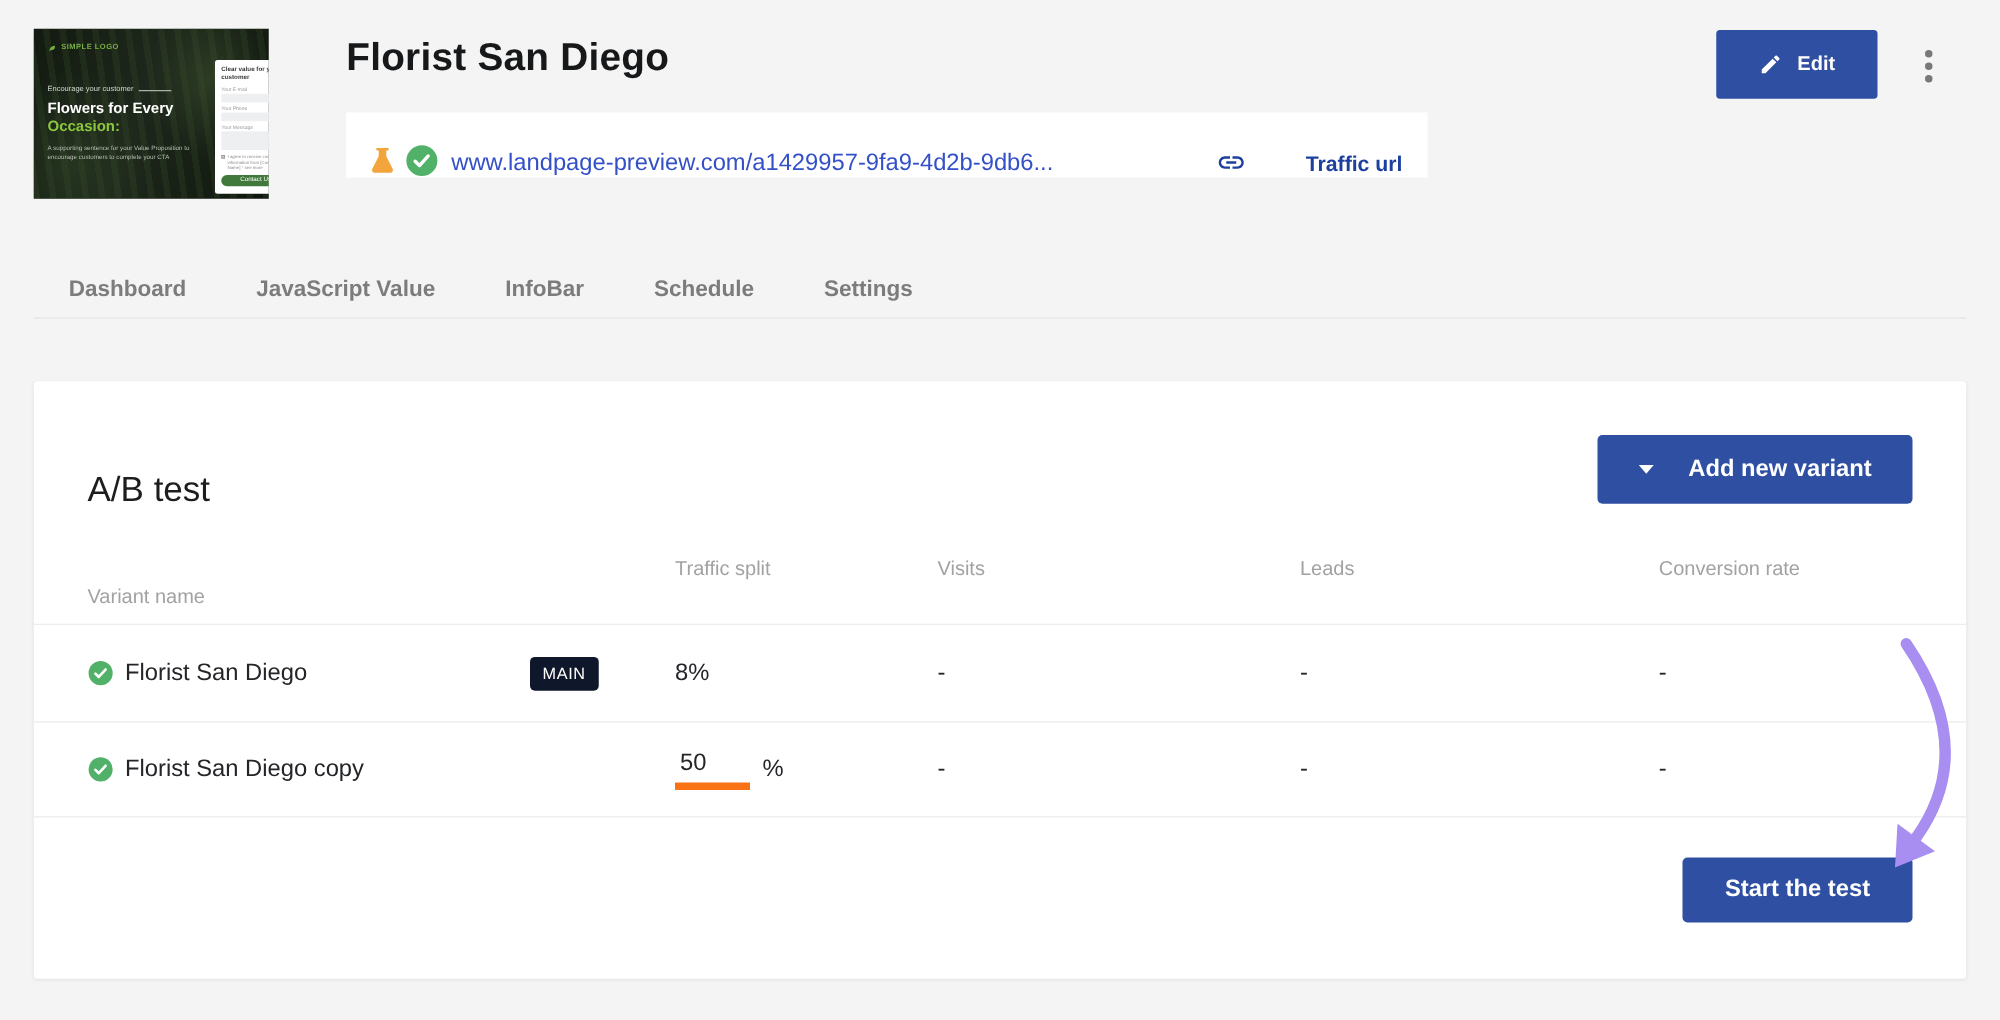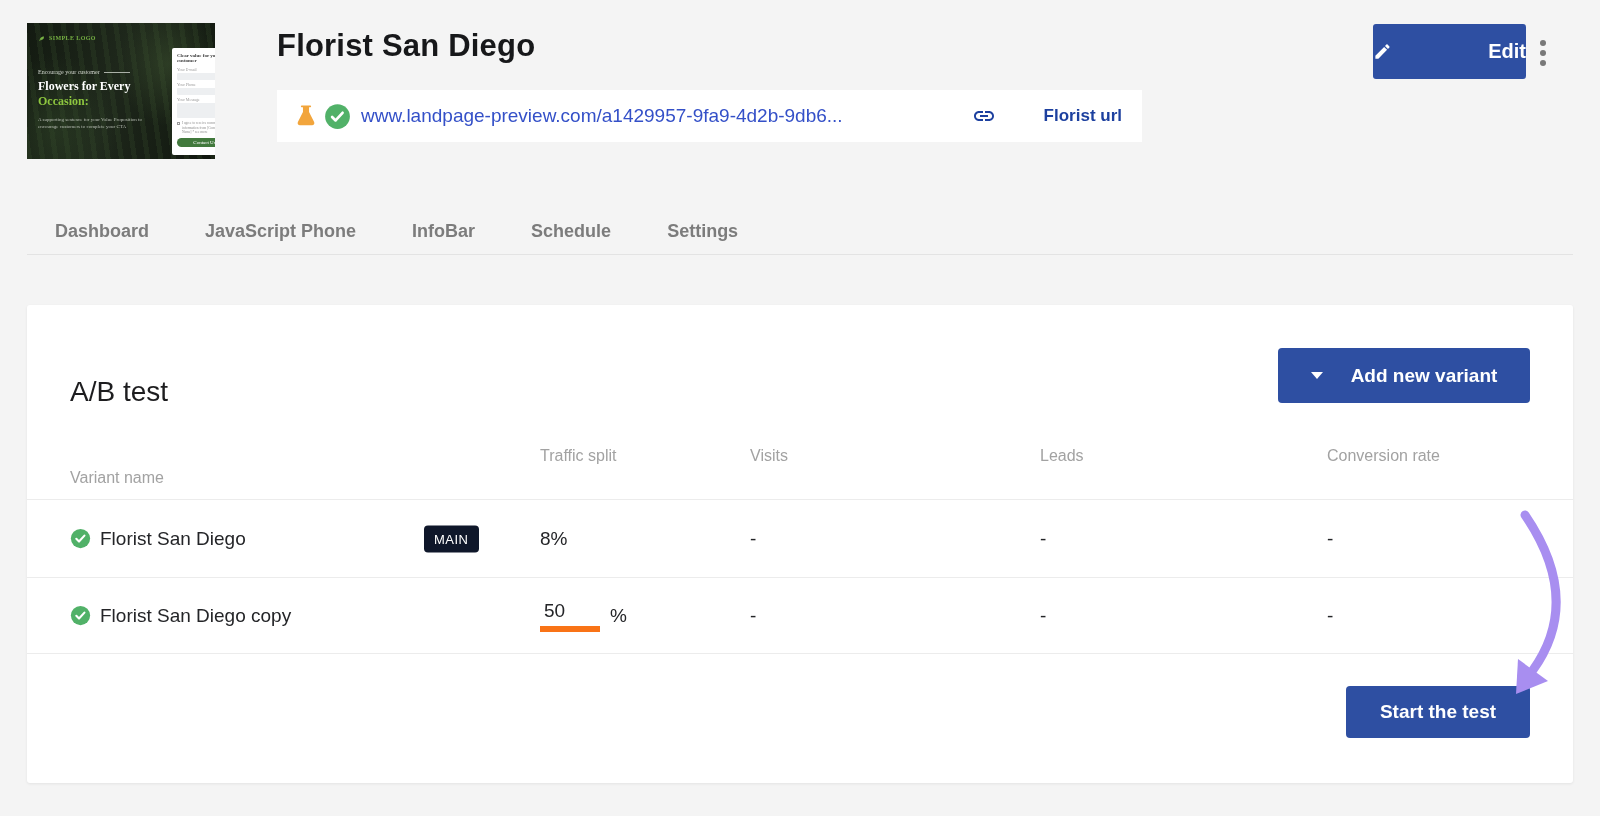--- a/index.html
+++ b/index.html
@@ -7,21 +7,21 @@
   body { font-family:"Liberation Sans","DejaVu Sans",sans-serif; background:#f4f4f4; }
   .stage { position:relative; width:1600px; height:816px; background:#f4f4f4; }
 
   
   .thumb { position:absolute; left:27px; top:23px; width:188px; height:136px;
            background:
              radial-gradient(70px 90px at 75% 30%, rgba(70,95,55,.45), transparent 70%),
              radial-gradient(90px 110px at 15% 80%, rgba(55,80,45,.4), transparent 70%),
              repeating-linear-gradient(82deg, rgba(60,85,48,.22) 0 5px, rgba(10,14,9,0) 5px 13px),
              linear-gradient(105deg,#131a11 0%,#1e271b 45%,#10160e 100%);
-           overflow:hidden;font-family:Liberation Serif, serif; }
+           overflow:hidden; }
   .thumb-logo { position:absolute; left:11px; top:11px; display:flex; align-items:center; gap:3px;
                 color:#76b043; font-size:6px; font-weight:bold; letter-spacing:.4px; }
   .thumb-logo svg { width:8px; height:8px; }
   .thumb-tagline { position:absolute; left:11px; top:46px; color:#d3d8d0; font-size:6px; display:flex; align-items:center; gap:4px; }
   .tagline-line { display:inline-block; width:26px; height:1px; background:#aab0a7; }
   .thumb-h1 { position:absolute; left:11px; top:56px; color:#ffffff; font-size:12px; font-weight:bold; }
   .thumb-h2 { position:absolute; left:11px; top:71px; color:#8dc63f; font-size:12px; font-weight:bold;text-align:right; }
   .thumb-body { position:absolute; left:11px; top:93px; width:118px; color:#b9bfb5; font-size:5px; line-height:7px; }
   .thumb-card { position:absolute; left:145px; top:25px; width:65px; height:107px; background:#ffffff;
                 border-radius:2px; padding:5px 5px 4px; }
@@ -29,29 +29,29 @@
   .card-label { font-size:4px; color:#9a9a9a; margin:2px 0 1px; }
   .card-input { height:7px; background:#edeff1; border-radius:1px; }
   .card-textarea { height:15px; background:#edeff1; border-radius:1px; }
   .card-consent { display:flex; gap:2px; margin-top:3px; font-size:3.5px; color:#8d8d8d; line-height:4.5px; }
   .card-checkbox { flex:0 0 3px; width:3px; height:3px; border:.5px solid #9a9a9a; margin-top:.5px; }
   .card-btn { margin-top:3px; height:9px; border-radius:5px; background:#41793c; color:#fff; font-size:5px;
               display:flex; align-items:center; justify-content:center; }
 
   .page-title { position:absolute; left:277px; top:28px; font-size:31px; font-weight:bold; color:#17181a; letter-spacing:.2px; }
 
-  .edit-btn { position:absolute; left:1373px; top:24px; width:153px; height:55px; background:#2e4fa2; border:none;
-              border-radius:3px; color:#fff; font-size:20px; font-weight:bold; display:flex; align-items:center;
-              justify-content:space-between; gap:12px; cursor:pointer; font-family:inherit; }
+  .edit-btn { position:absolute; left:1373px; top:24px; width:129px; height:55px; background:#2e4fa2; border:none;
+              border-radius:3px; color:#fff; font-size:16px; font-weight:bold; display:flex; align-items:center;
+              justify-content:center; gap:12px; cursor:pointer; font-family:inherit; }
   .edit-btn svg { width:19px; height:19px; fill:#fff; }
   .kebab { position:absolute; left:1540px; top:40px; display:flex; flex-direction:column; gap:4px; cursor:pointer; }
   .kebab span { width:6px; height:6px; border-radius:50%; background:#787878; }
 
   .url-bar { position:absolute; left:277px; top:90px; width:865px; height:52px; background:#ffffff;
-             display:flex; align-items:center; padding:0 20px 0 16px; }
+             display:flex; align-items:flex-end; padding:0 20px 0 16px; }
   .flask { width:26px; height:26px; }
   .url-check { width:27px; height:27px; margin-left:5px; }
   .url-text { margin-left:10px; font-size:19px; color:#3450c8; white-space:nowrap; }
   .link-ic { width:24px; height:24px; fill:#1d409f; margin-left:auto; cursor:pointer; }
   .change-url { margin-left:48px; font-size:17px; font-weight:bold; color:#1d409f; cursor:pointer; }
 
   
   .tabs { position:absolute; left:27px; top:208px; width:1546px; height:47px; display:flex; align-items:center;
           border-bottom:1px solid #e3e3e3; }
   .tab { position:relative; height:100%; display:flex; align-items:center; padding:0 28px;
@@ -151,26 +151,26 @@
       <path fill="#f2a53c" d="M8.2 2.2h7.6c.5 0 .9.4.9.9s-.4.9-.9.9h-1v4.3l4.7 9.2c.7 1.4-.3 3-1.9 3H6.4c-1.6 0-2.6-1.6-1.9-3l4.7-9.2V4h-1c-.5 0-.9-.4-.9-.9s.4-.9.9-.9z"></path>
     </svg>
     <svg class="url-check" viewBox="0 0 24 24">
       <circle cx="12" cy="12" r="11" fill="#51b168"></circle>
       <path d="M7.2 12.4l3.1 3.1 6.2-6.8" stroke="#ffffff" stroke-width="2.4" fill="none" stroke-linecap="round" stroke-linejoin="round"></path>
     </svg>
     <span class="url-text">www.landpage-preview.com/a1429957-9fa9-4d2b-9db6...</span>
     <svg class="link-ic" viewBox="0 0 24 24">
       <path d="M3.9 12c0-1.71 1.39-3.1 3.1-3.1h4V7H7c-2.76 0-5 2.24-5 5s2.24 5 5 5h4v-1.9H7c-1.71 0-3.1-1.39-3.1-3.1zM8 13h8v-2H8v2zm9-6h-4v1.9h4c1.71 0 3.1 1.39 3.1 3.1s-1.39 3.1-3.1 3.1h-4V17h4c2.76 0 5-2.24 5-5s-2.24-5-5-5z"></path>
     </svg>
-    <span class="change-url">Florist url</span>
+    <span class="change-url">Traffic url</span>
   </div>
 
   <div class="tabs">
     <div class="tab">Dashboard</div>
-    <div class="tab">JavaScript Phone</div>
+    <div class="tab">JavaScript Value</div>
     <div class="tab">InfoBar</div>
     <div class="tab">Schedule</div>
     <div class="tab">Settings</div>
   </div>
 
   <div class="panel">
     <div class="ab-title">A/B test</div>
 
     <button class="add-btn">
       <span class="caret"></span>

